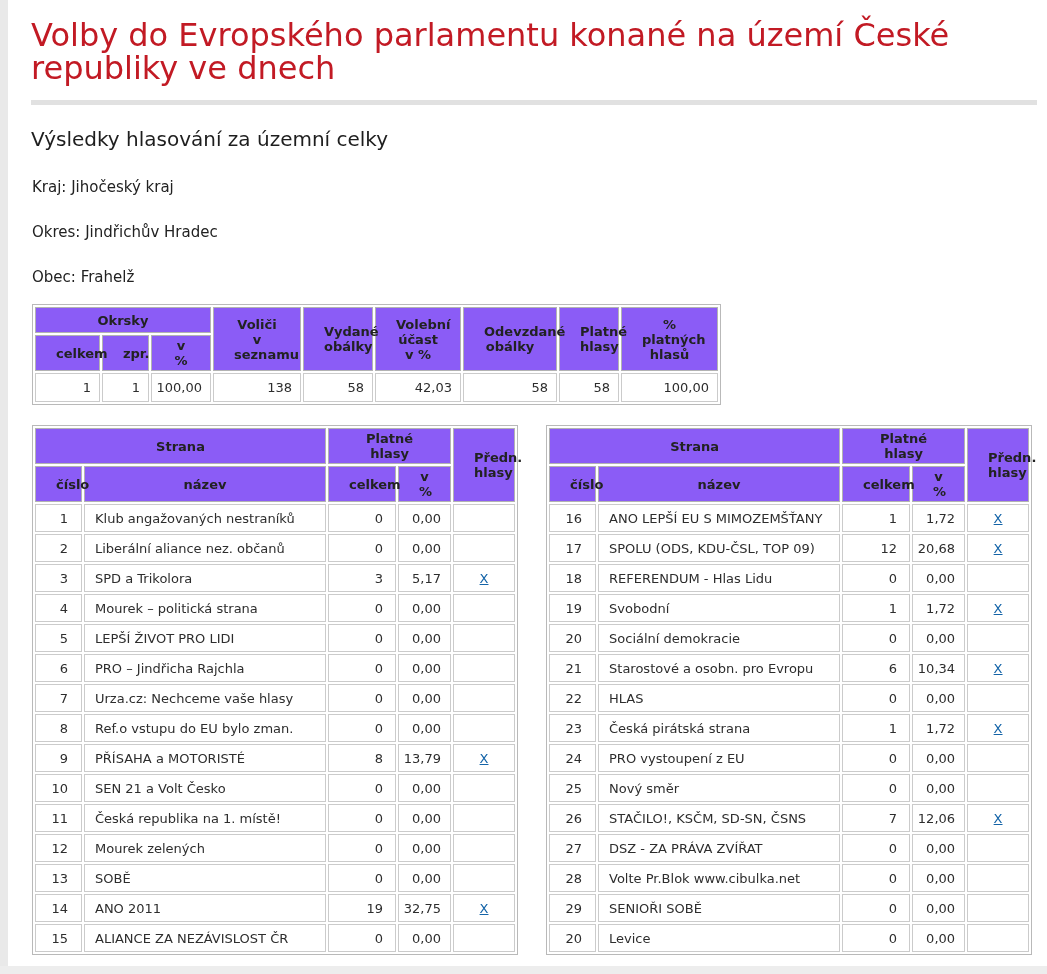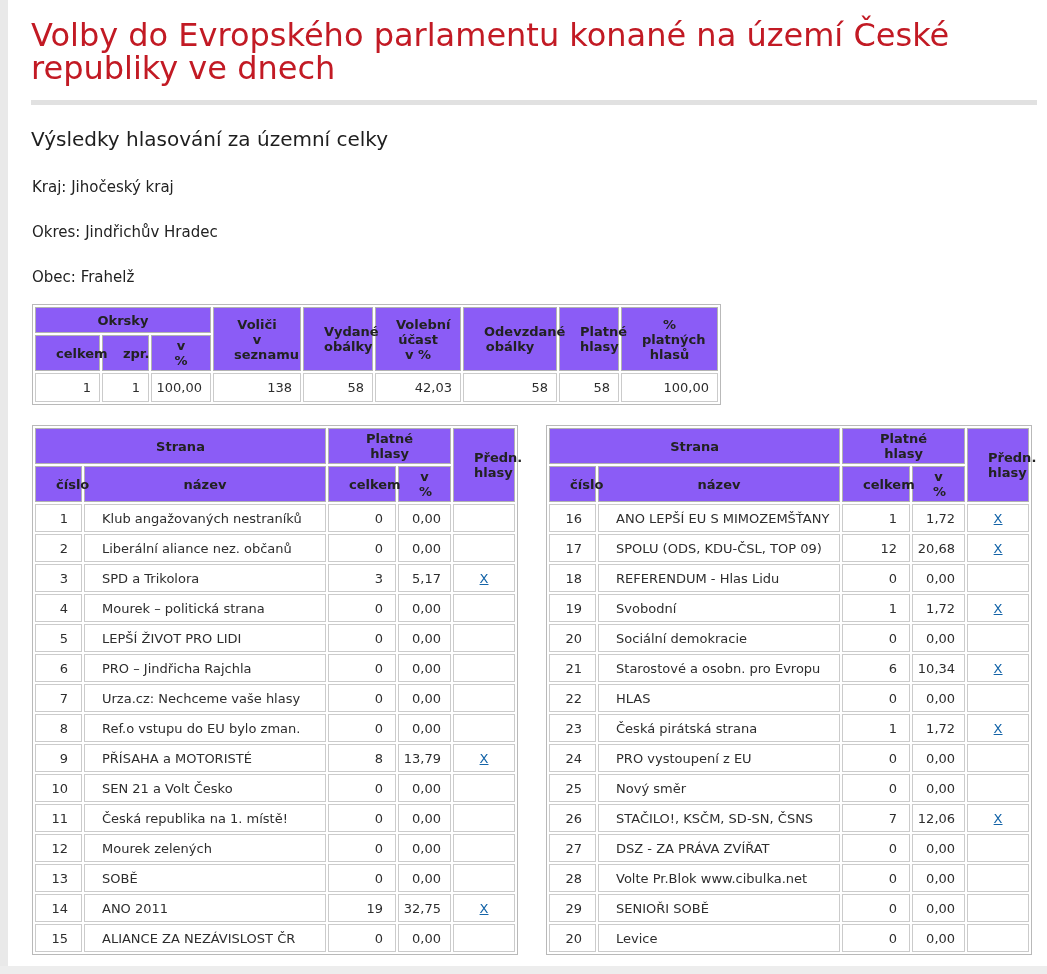--- a/index.html
+++ b/index.html
@@ -61,21 +61,21 @@
   table.summary { margin: 18px 0 0 1px; width: 667px; }
   table.summary th { height: 26px; }
   table.summary td { height: 29px; text-align: right; padding-right: 8px; }
 
   .tables-row { display: flex; gap: 28px; margin: 20px 0 0 1px; }
   table.party { width: 472px; }
   table.party th.h-strana, table.party th.h-platne { height: 35px; }
   table.party th.h-sub { height: 15px; }
   table.party td { height: 28px; }
   td.c-num   { text-align: right; padding-right: 13px; }
-  td.c-name  { text-align: left;  padding-left: 17px; }
+  td.c-name  { text-align: left;  padding-left: 10px; }
   td.c-total { text-align: right; padding-right: 12px; }
   td.c-pct   { text-align: right; padding-right: 9px; }
   td.c-pref  { text-align: center; }
   a.xlink {
     color: #1464a8; text-decoration: underline; cursor: pointer;
     font-size: 13px;
   }
 </style>
 </head>
 <body>

